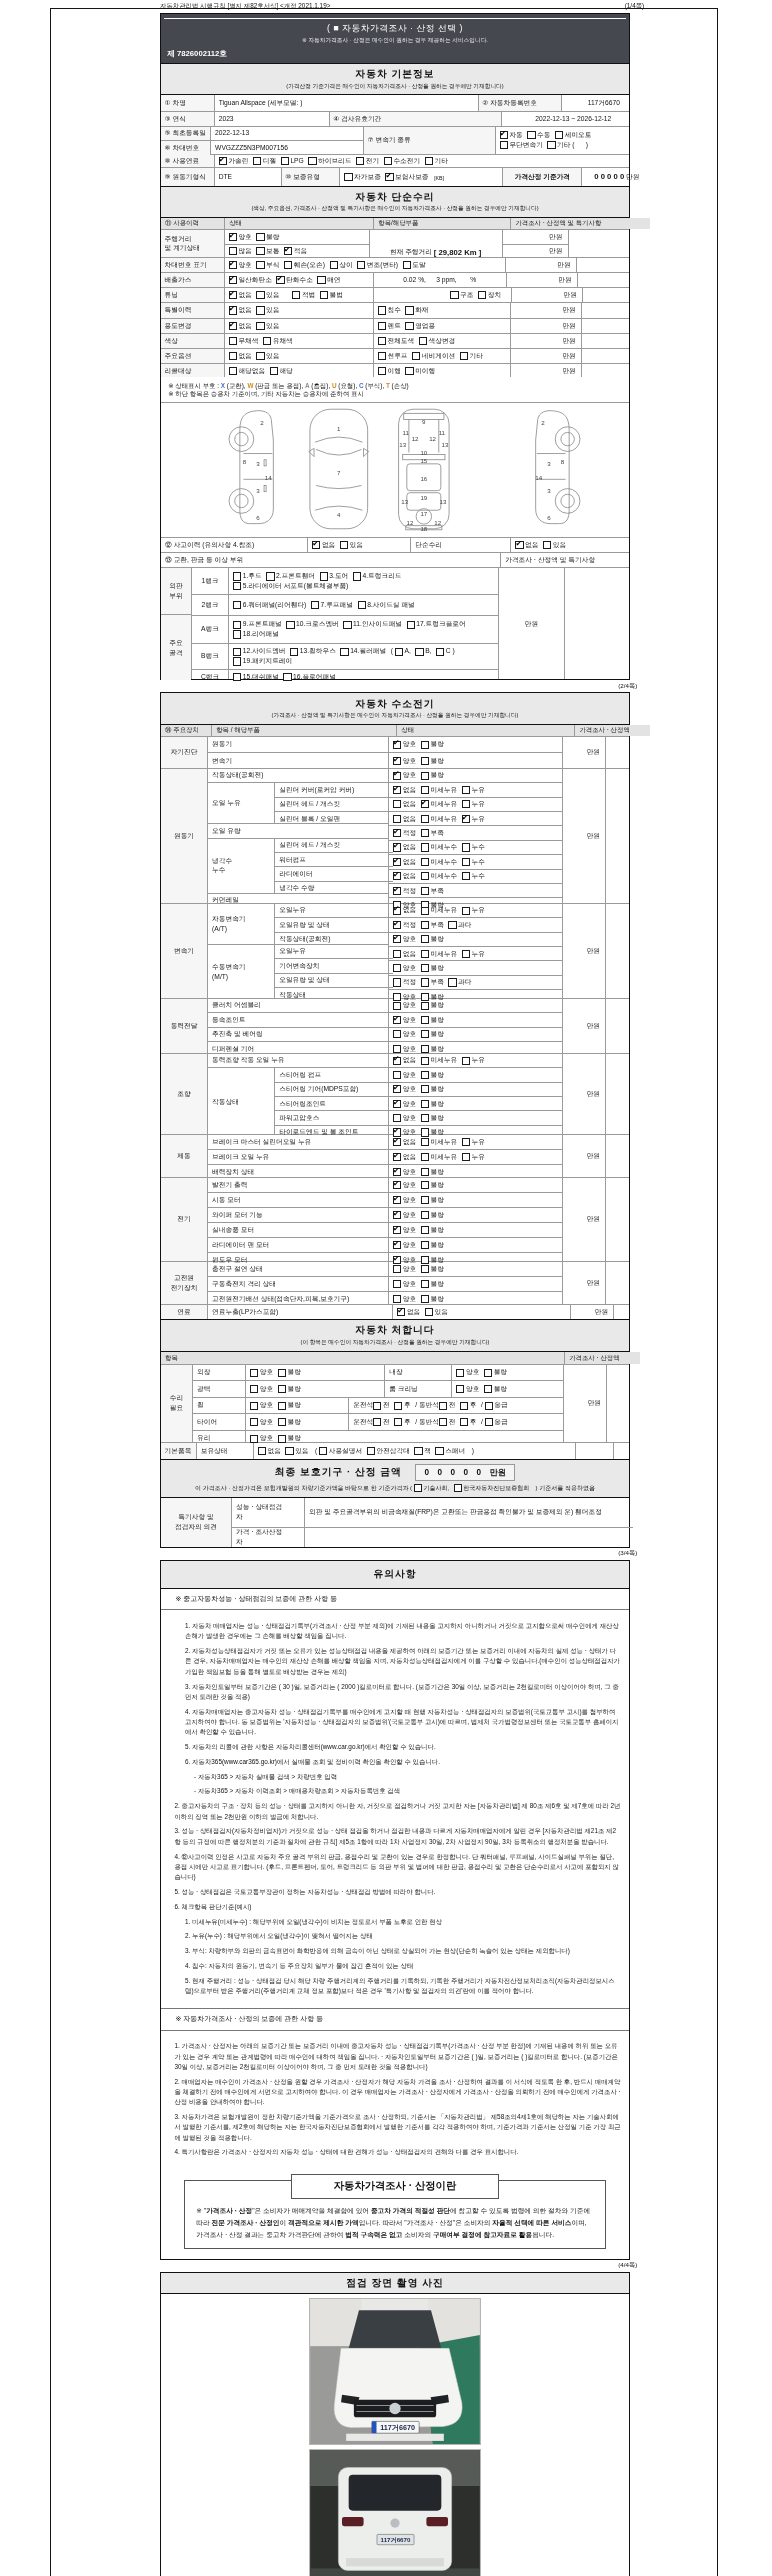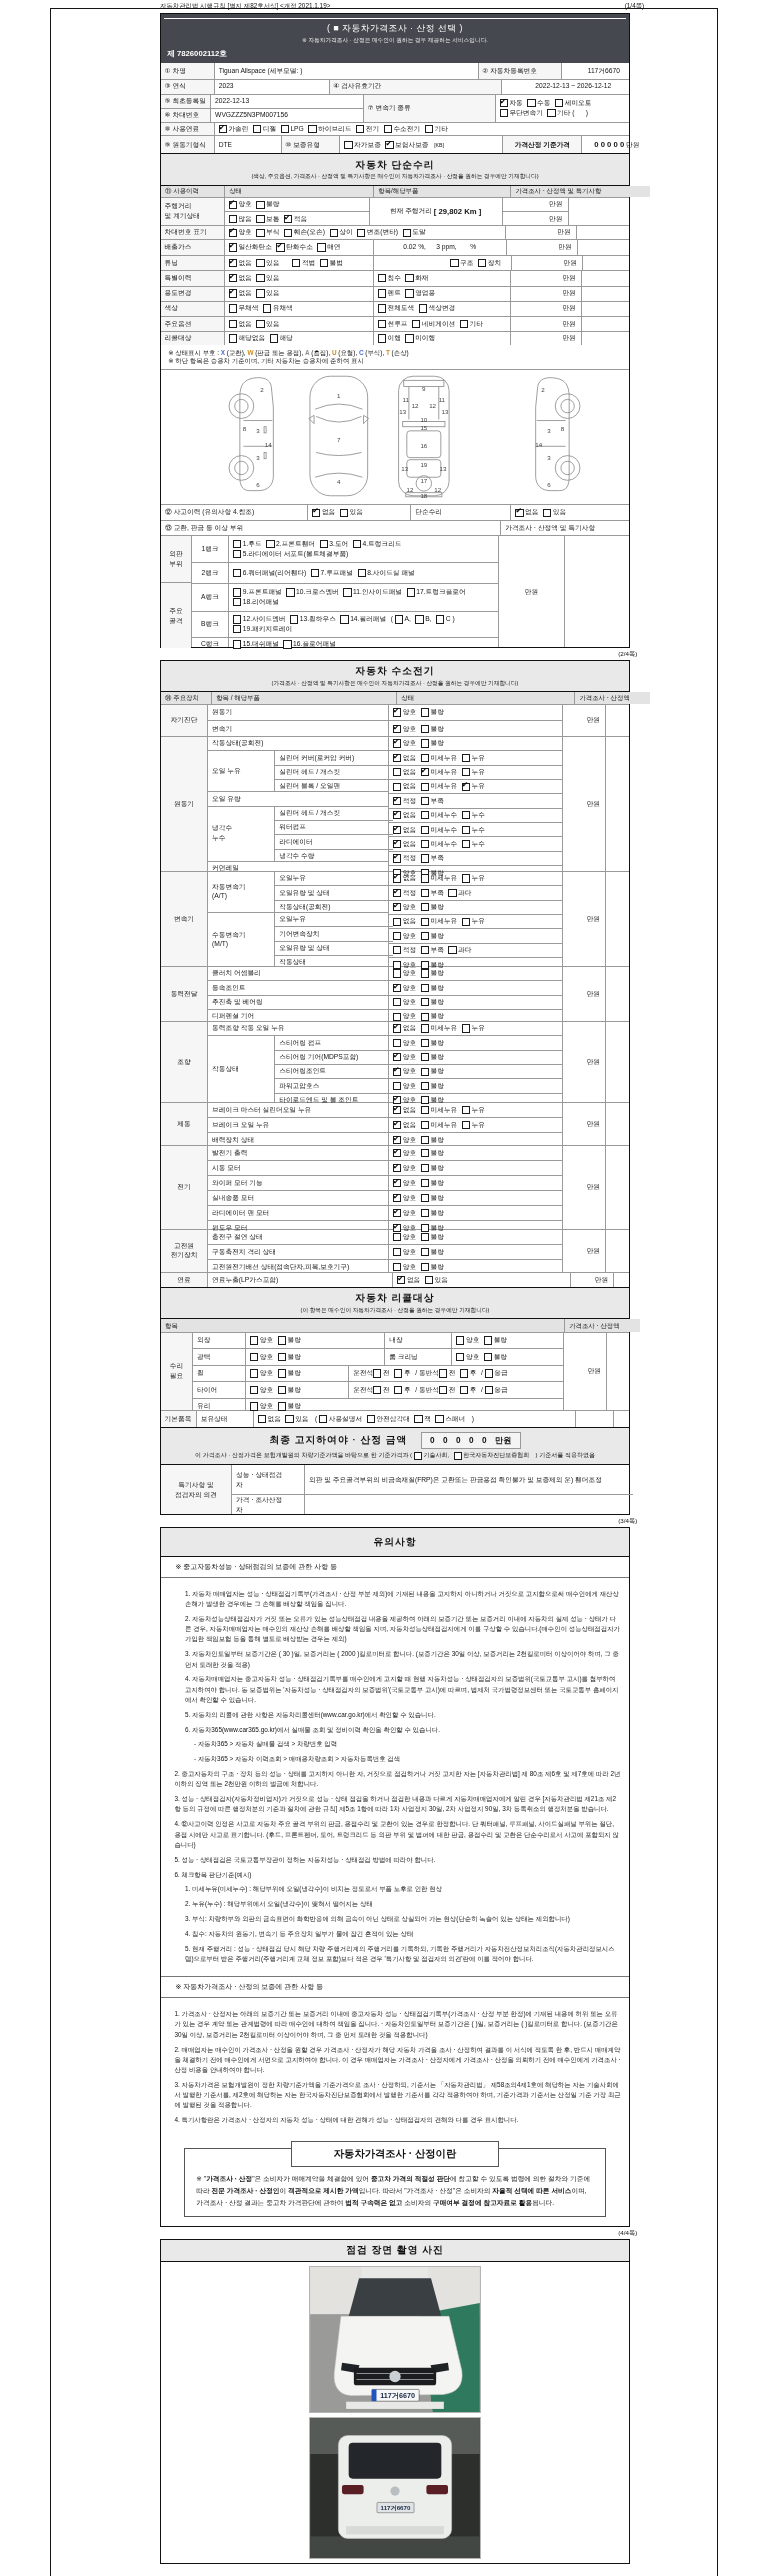--- a/index.html
+++ b/index.html
@@ -81,20 +81,24 @@
     </div>
 
     <div class="box" style="margin-top:2.1px">
       <div class="dark">
         <div class="hair"></div>
         <div class="dark-sub">( ■ 자동차가격조사 · 산정 선택 )</div>
         <div class="dark-note">※ 자동차가격조사 · 산정은 매수인이 원하는 경우 제공하는 서비스입니다.</div>
         <div class="docno">제 7826002112호</div>
       </div>
 
+      <div class="band">
+        <div class="band-title">자동차 기본정보</div>
+        <div class="band-sub">(가격산정 기준가격은 매수인이 자동차가격조사 · 산정을 원하는 경우에만 기재합니다)</div>
+      </div>
       <div class="tbl" id="tbl-basic">
           <div class="cC" style="height: 15.5px;">
             <div class="cell lab" style="width: 49px; flex: 0 0 49px;">
               <div class="ln"><span class="sg">① 차명</span></div>
             </div>
             <div class="cell l" style="width: 259px; flex: 0 0 259px;">
               <div class="ln"><span class="sg">Tiguan Allspace (세부모델: )</span></div>
             </div>
             <div class="cell lab" style="width: 79px; flex: 0 0 79px;">
               <div class="ln"><span class="sg">② 자동차등록번호</span></div>
@@ -197,21 +201,21 @@
               <div class="ln"><span class="sg">및 계기상태</span></div>
             </div>
             <div class="cR" style="width: 144px; flex: 0 0 144px;">
               <div class="cell l" style="height: 13.4px;">
                 <div class="ln"><span class="cb on"></span><span class="cl">양호</span><span class="cb"></span><span class="cl">불량</span></div>
               </div>
               <div class="cell l" style="height: 13.4px;">
                 <div class="ln"><span class="cb"></span><span class="cl">많음</span><span class="cb"></span><span class="cl">보통</span><span class="cb on"></span><span class="cl">적음</span></div>
               </div>
             </div>
-            <div class="cell" style="width: 132px; flex: 0 0 132px;">
+            <div class="cell" style="width: 132px; flex: 0 0 132px; justify-content: flex-end;">
               <div class="ln"><span class="sg">현재 주행거리 </span><span class="sg big">[ 29,802 Km ]</span></div>
             </div>
             <div class="cR" style="width: 65px; flex: 0 0 65px;">
               <div class="cell r" style="height: 13.4px;">
                 <div class="ln"><span class="sg">만원</span></div>
               </div>
               <div class="cell r" style="height: 13.4px;">
                 <div class="ln"><span class="sg">만원</span></div>
               </div>
             </div>
@@ -965,21 +969,21 @@
             <div class="cell r" style="width: 37px; flex: 0 0 37px;">
               <div class="ln"><span class="sg">만원</span></div>
             </div>
             <div class="cell" style="width: 33px; flex: 0 0 33px;">
               <div class="ln"></div>
             </div>
           </div>
         </div>
 
       <div class="band">
-        <div class="band-title">자동차 리콜대상</div>
+        <div class="band-title">자동차 처합니다</div>
         <div class="band-sub">(이 항목은 매수인이 자동차가격조사 · 산정을 원하는 경우에만 기재합니다)</div>
       </div>
       <div class="tbl" id="tbl-etc">
           <div class="cC" style="height: 12.4px;">
             <div class="cell hd" style="width: 399px; flex: 0 0 399px;">
               <div class="ln"><span class="sg">항목</span></div>
             </div>
             <div class="cell hd" style="width: 71px; flex: 0 0 71px;">
               <div class="ln"><span class="sg">가격조사 · 산정액</span></div>
             </div>
@@ -1070,21 +1074,21 @@
               <div class="ln"></div>
             </div>
             <div class="cell" style="width: 33px; flex: 0 0 33px;">
               <div class="ln"></div>
             </div>
           </div>
         </div>
 
       <div class="final">
         <div class="final-row">
-          <span class="final-title">최종 고지하여야 · 산정 금액</span>
+          <span class="final-title">최종 보호기구 · 산정 금액</span>
           <span class="final-amt"><span>0 0 0 0 0</span>&nbsp;<span style="letter-spacing:0">만원</span></span>
         </div>
         <div class="final-note ln" id="final-note"><div class="ln"><span class="sg">이 가격조사 · 산정가격은 보험개발원의 차량기준가액을 바탕으로 한 기준가격과 ( </span><span class="cb"></span><span class="cl">기술사회,</span><span class="cb"></span><span class="cl">한국자동차진단보증협회</span><span class="sg"> ) 기준서를 적용하였음</span></div></div>
       </div>
       <div class="tbl" id="tbl-opinion">
           <div class="cC" style="height: 49px;">
             <div class="cell labc" style="width: 70px; flex: 0 0 70px;">
               <div class="ln"><span class="sg">특기사항 및</span></div>
               <div class="ln"><span class="sg">점검자의 의견</span></div>
             </div>

